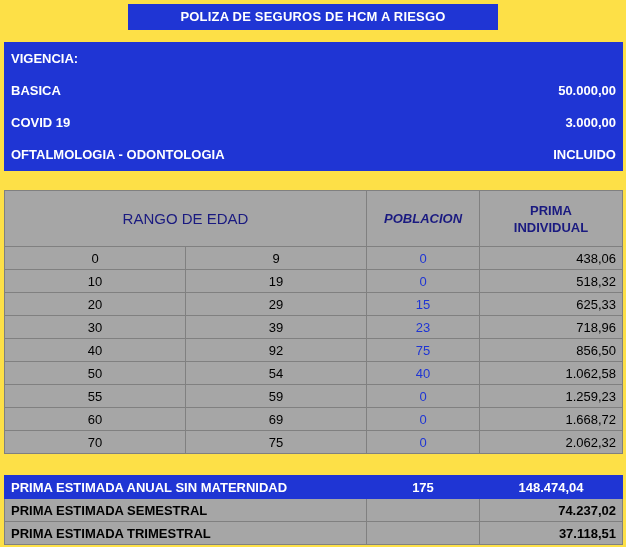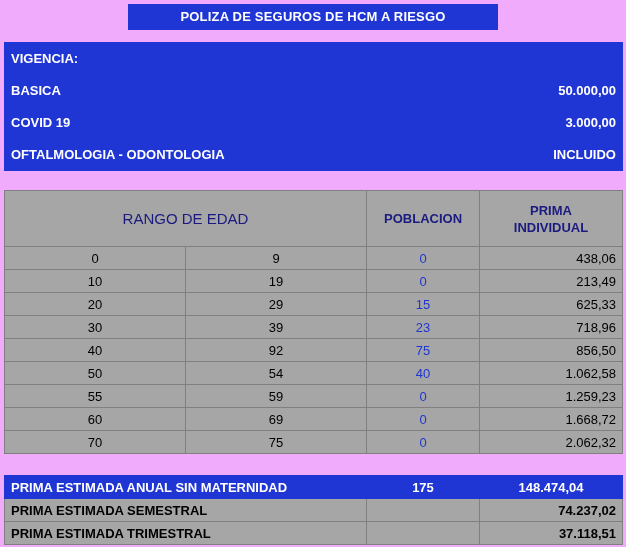--- a/index.html
+++ b/index.html
@@ -5,21 +5,21 @@
   * { box-sizing: border-box; }
   html, body {
     margin: 0; padding: 0;
     background: #ffffff;
     font-family: "Liberation Sans", sans-serif;
   }
   #page {
     position: relative;
     width: 626px;
     height: 547px;
-    background: #f0abfc;
+    background: #fde047;
     overflow: hidden;
   }
 
   table.grid {
     border-collapse: collapse;
     table-layout: fixed;
   }
   td, th { padding: 0; margin: 0; }
 
   
@@ -84,20 +84,21 @@
     text-align: center;
     height: 56px !important;
     color: #1a1a80 !important;
   }
   .hdr-pob {
     font-size: 13px !important;
     text-align: center;
     height: 56px !important;
     color: #1a1a80 !important;
     font-weight: bold;
+    font-style: italic;
   }
   .hdr-prima {
     font-size: 13px !important;
     text-align: center;
     height: 56px !important;
     color: #1a1a80 !important;
     font-weight: bold;
     line-height: 17px;
     white-space: normal !important;
   }
@@ -189,21 +190,21 @@
         <tr>
           <td class="c">0</td>
           <td class="c">9</td>
           <td class="pob">0</td>
           <td class="r">438,06</td>
         </tr>
         <tr>
           <td class="c">10</td>
           <td class="c">19</td>
           <td class="pob">0</td>
-          <td class="r">213,49</td>
+          <td class="r">518,32</td>
         </tr>
         <tr>
           <td class="c">20</td>
           <td class="c">29</td>
           <td class="pob">15</td>
           <td class="r">625,33</td>
         </tr>
         <tr>
           <td class="c">30</td>
           <td class="c">39</td>

